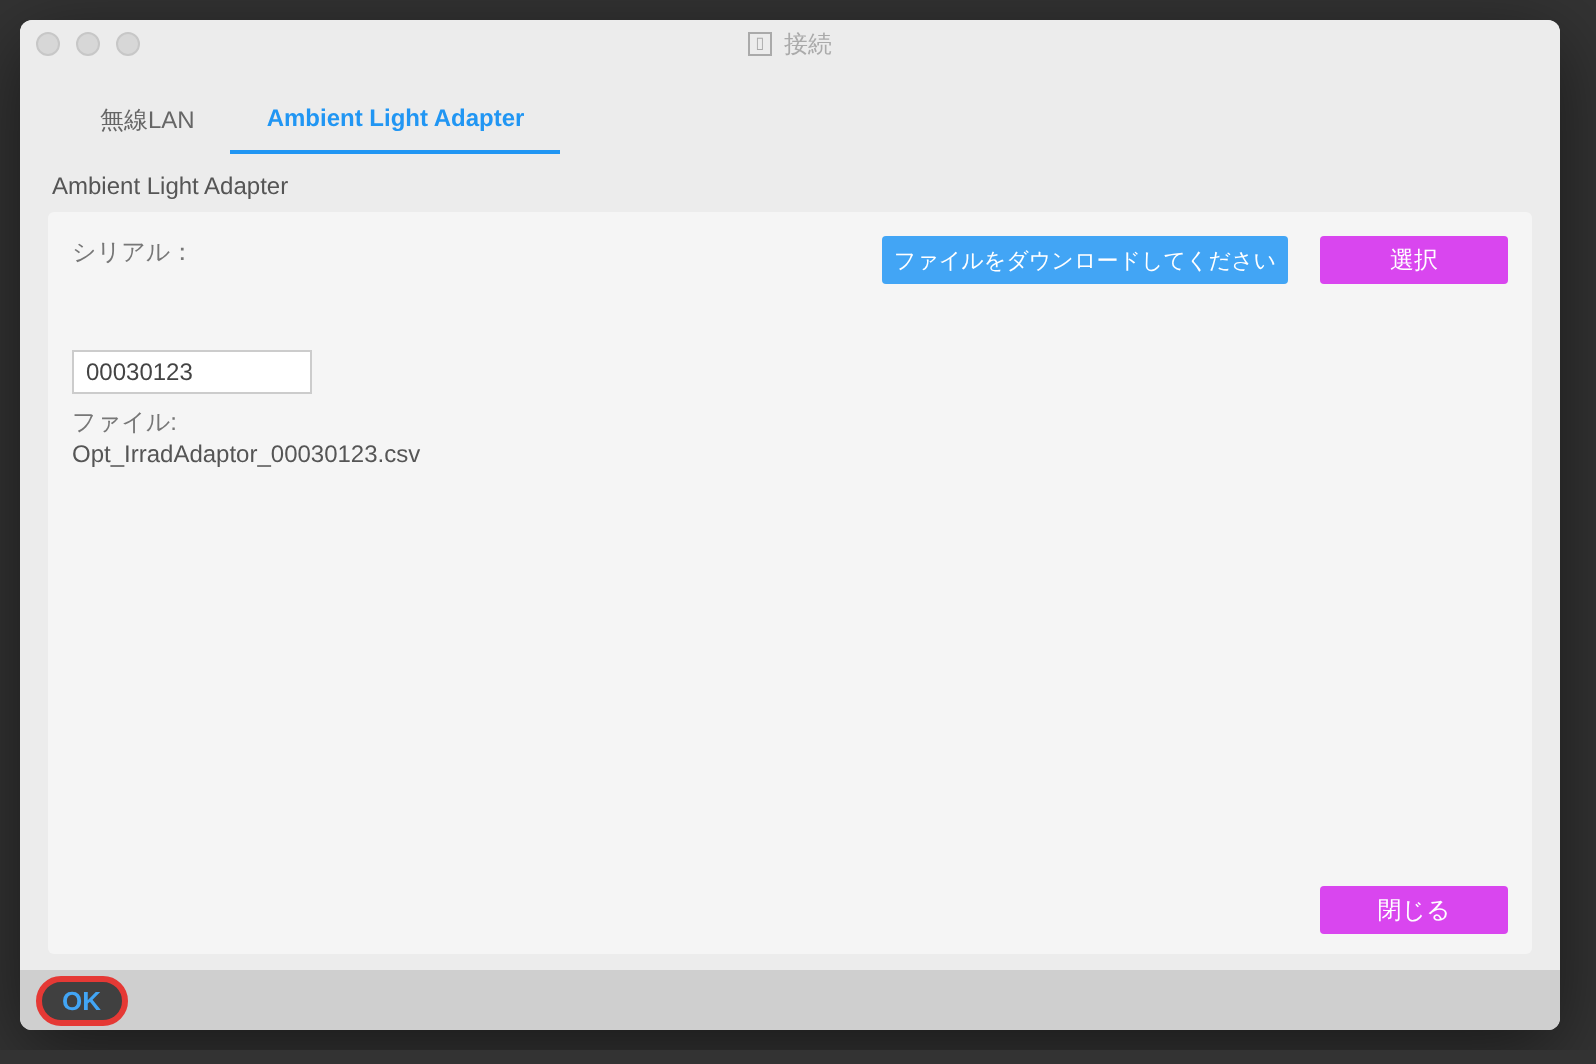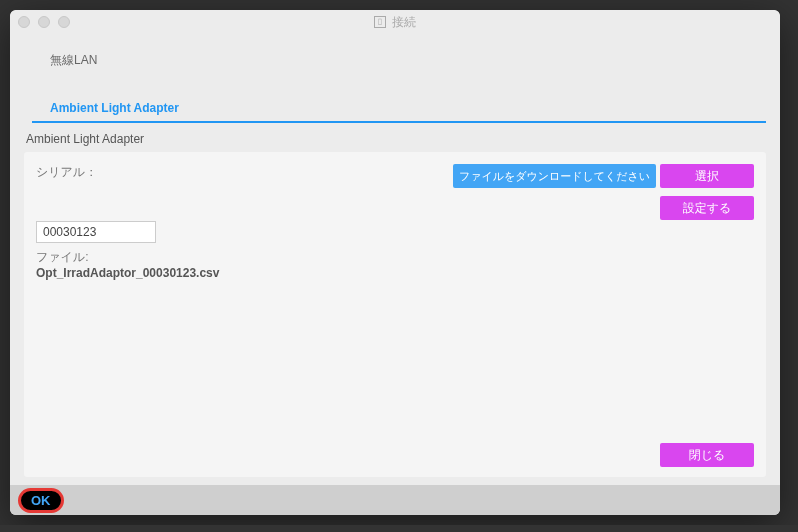--- a/index.html
+++ b/index.html
@@ -69,24 +69,23 @@
       color: #aaa;
     }
     .body-area {
       flex: 1;
       padding: 10px 14px 8px 14px;
       display: flex;
       flex-direction: column;
     }
     .tabs {
       display: flex;
-      gap: 16px;
+      gap: 0;
       border-bottom: 1px solid transparent;
       padding-left: 8px;
-      flex-direction: column;
     }
     .tab {
       padding: 8px 18px 6px 18px;
       font-size: 12px;
       color: #666;
       cursor: pointer;
       border-bottom: 2px solid transparent;
     }
     .tab.active {
       color: #2196f3;
@@ -130,27 +129,27 @@
       height: 22px;
       border: 1px solid #ccc;
       background: #fff;
       padding: 0 6px;
       font-size: 12px;
       color: #444;
       outline: none;
     }
     .row-text {
       color: #555;
-      font-weight: 700;
+      font-weight: 400;
     }
     .right-btns {
       position: absolute;
       right: 12px;
       display: flex;
-      gap: 4px;
+      gap: 16px;
     }
     .right-btns.row1 {
       top: 12px;
     }
     .right-btns.row2 {
       top: 44px;
     }
     .btn-primary {
       background: #d946ef;
       color: #fff;
@@ -190,21 +189,21 @@
     .ok-pill {
       display: inline-flex;
       align-items: center;
       justify-content: center;
       padding: 2px 10px;
       border: 3px solid #e53935;
       border-radius: 14px;
       color: #42a5f5;
       font-size: 13px;
       font-weight: 600;
-      background: #000000;
+      background: #404040;
     }
   </style>
 </head>
 <body>
 
 <div class="window">
 
   <div class="titlebar">
     <div class="traffic-lights">
       <div class="traffic-light"></div>
@@ -238,23 +237,20 @@
       <div class="row">
         <div class="row-label">ファイル:</div>
         <div class="row-text">Opt_IrradAdaptor_00030123.csv</div>
       </div>
 
       <div class="right-btns row1">
         <span class="btn-download-label">ファイルをダウンロードしてください</span>
         <button class="btn-primary">選択</button>
       </div>
 
-      <div class="right-btns row2">
-        <button class="btn-primary">設定する</button>
-      </div>
 
       <div class="btn-close-wrap">
         <button class="btn-primary">閉じる</button>
       </div>
 
     </div>
 
   </div>
 
   <div class="footer-bar">

